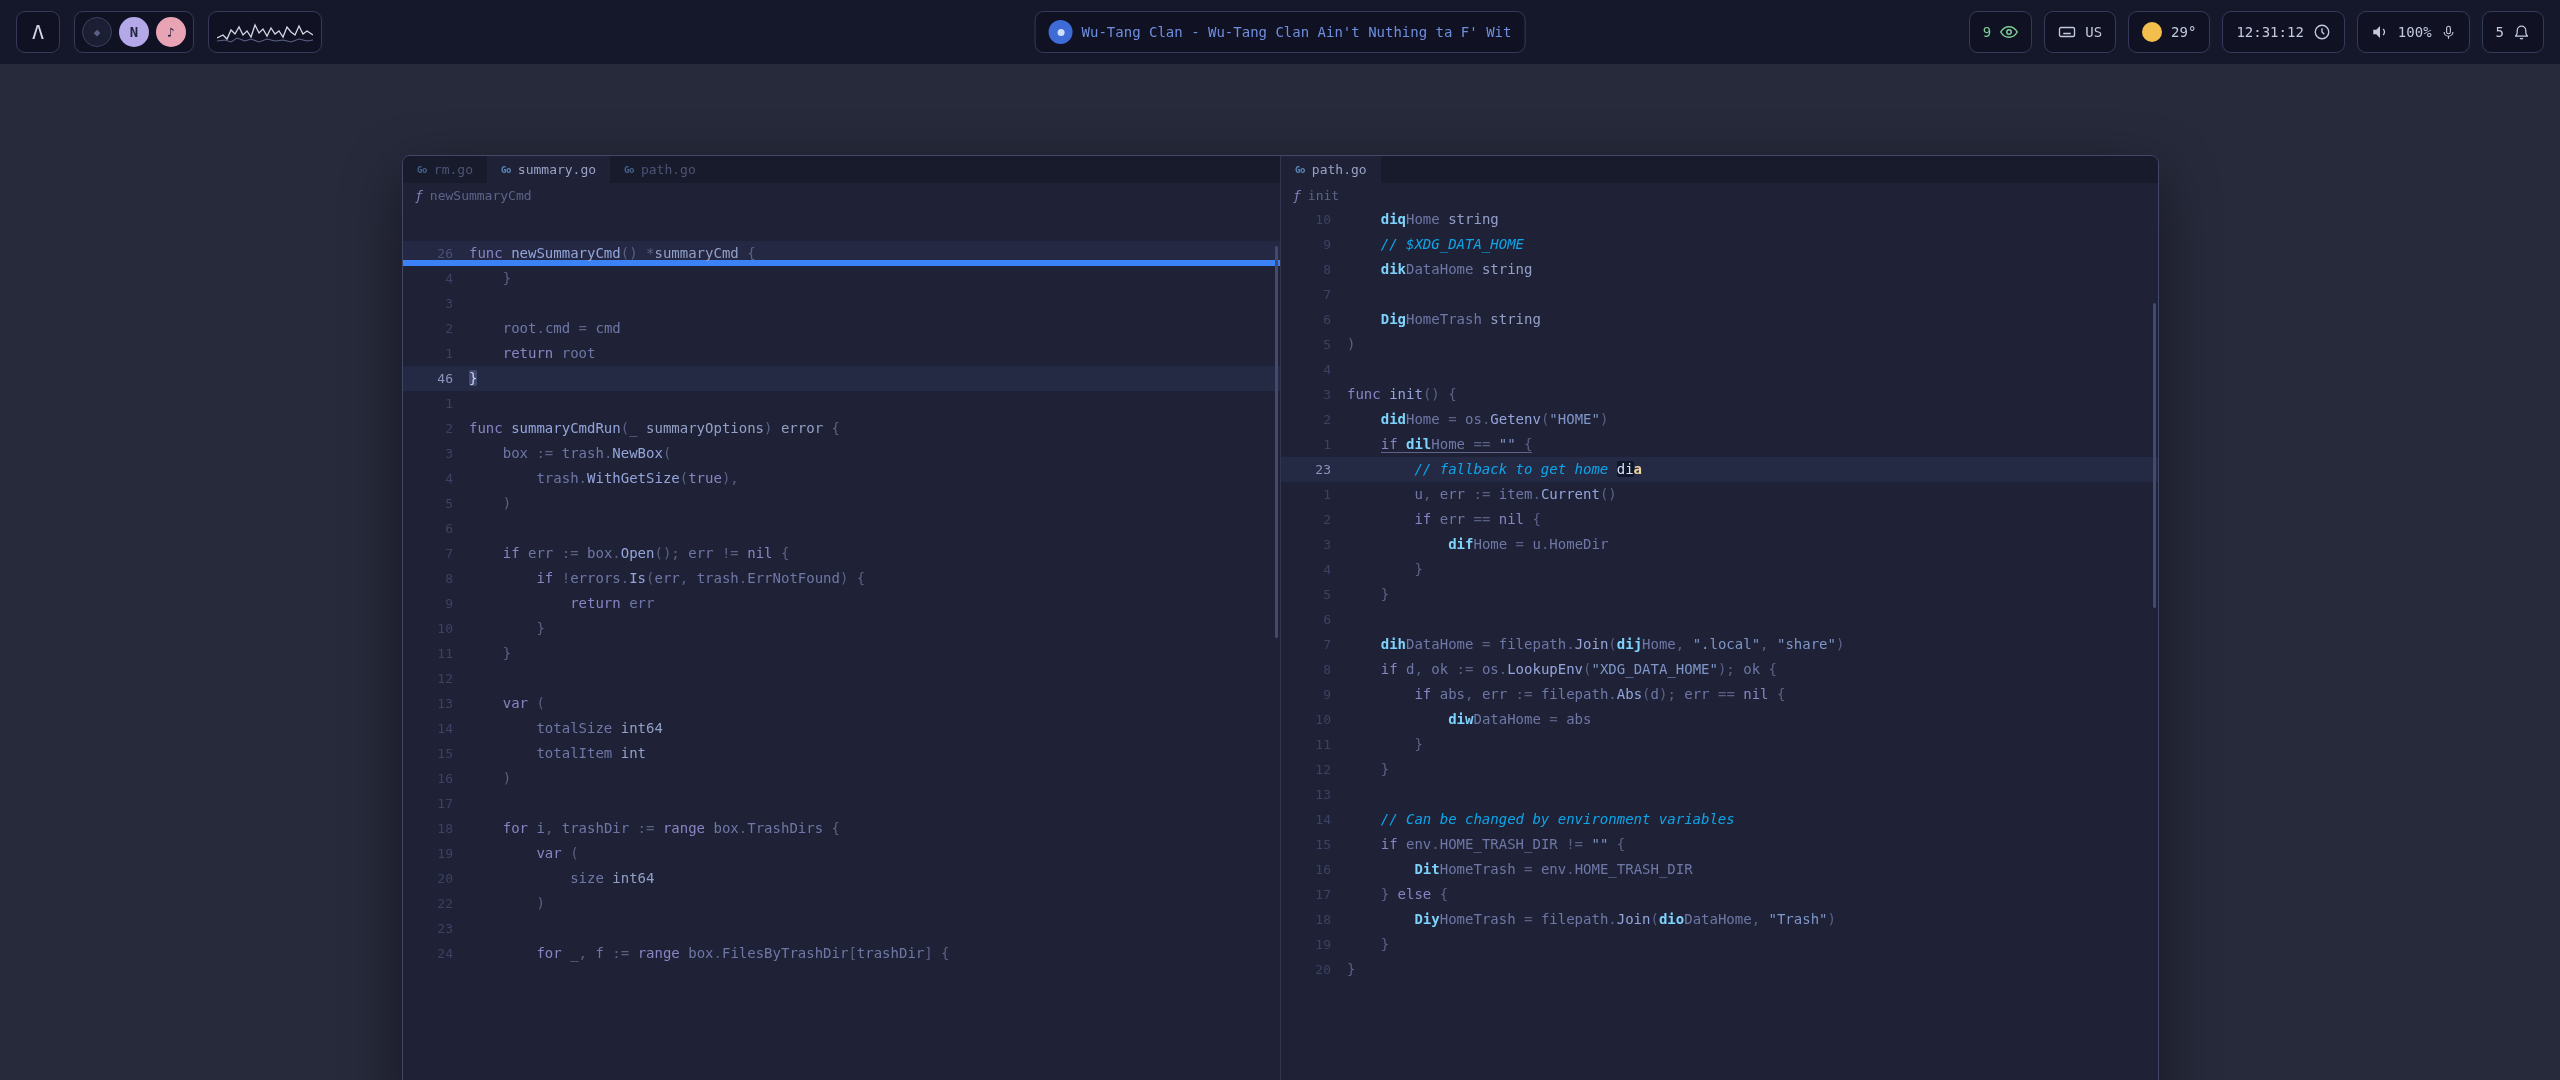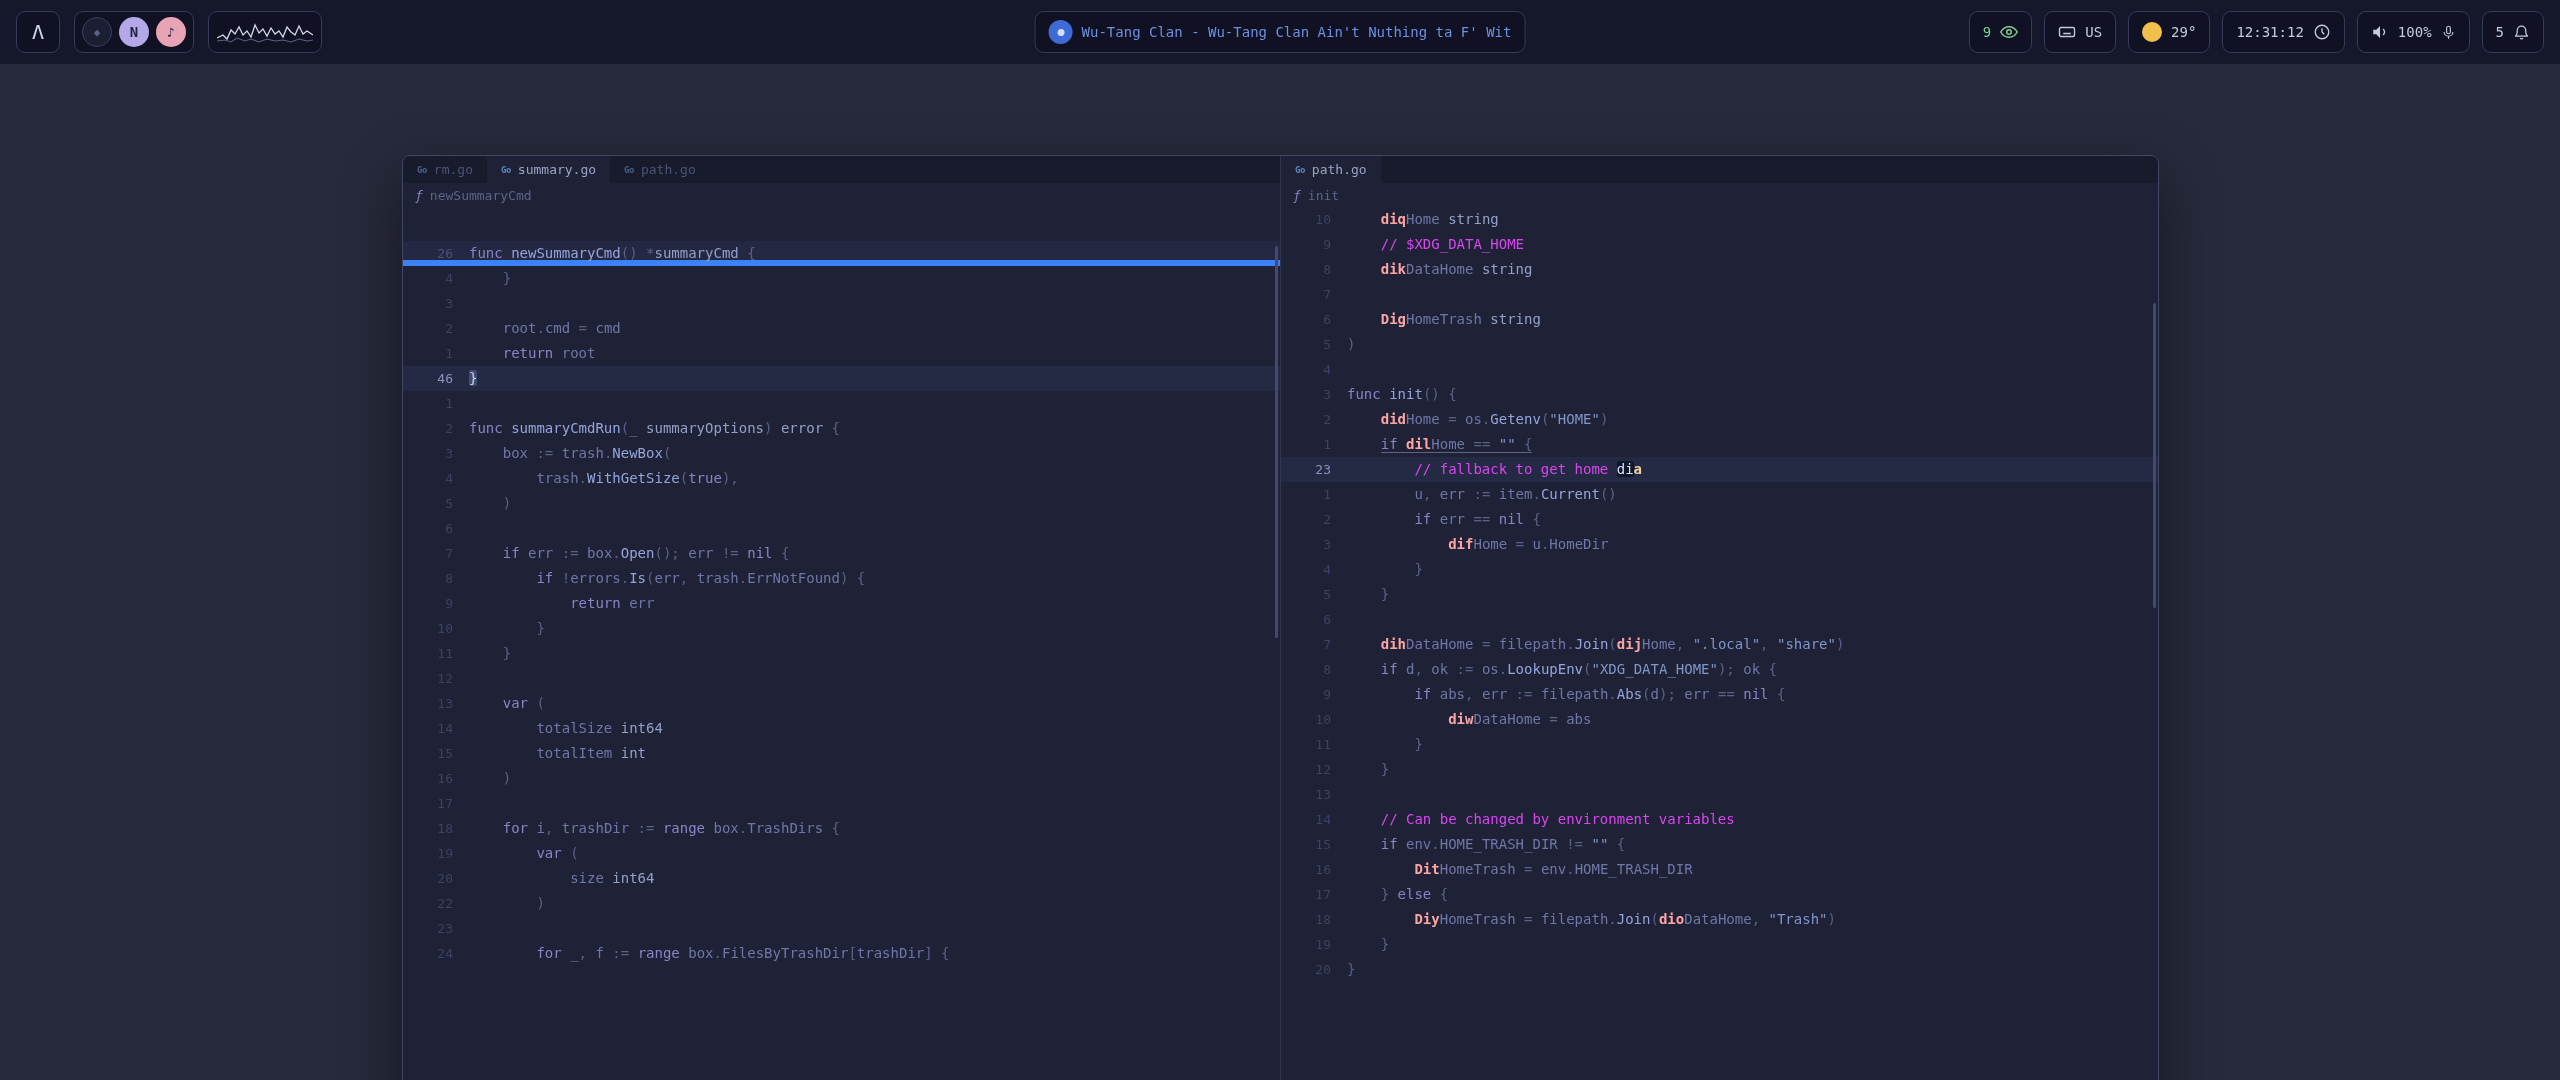--- a/index.html
+++ b/index.html
@@ -47,23 +47,23 @@
   .row.cur .ln { color:#8a93bd; }
   .row.ctx .ln { color:#4b5278; }
   .code { white-space:pre; }
 
   .tk-w { color:#6e77a6; }
   .tk-v { color:#6e77a6; }
   .tk-k { color:#8a83c4; }
   .tk-f { color:#94a5dc; }
   .tk-t { color:#93a0c6; }
   .tk-s { color:#7e96c8; }
-  .tk-c { color:#d946ef; }
+  .tk-c { color:#0ea5e9; font-style:italic; }
   .tk-p { color:#5a6184; }
-  .tk-L { color:#fca5a5; font-weight:bold; }
+  .tk-L { color:#7dd3fc; font-weight:bold; }
   .tk-M { background:#0f172a; color:#d8def6; border-radius:2px; }
   .tk-A { color:#ecd29b; font-weight:bold; }
   .tk-B { background:#414a70; color:#cdd3ea; border-radius:2px; }
   .ulwrap { border-bottom:1px solid #5d6488; }
 
   .sb { position:absolute; width:3px; background:#434a6e; border-radius:2px; right:2px; }
   .sb-left { top:90px; height:392px; }
   .sb-right { top:147px; height:305px; }
 </style>
 </head>

